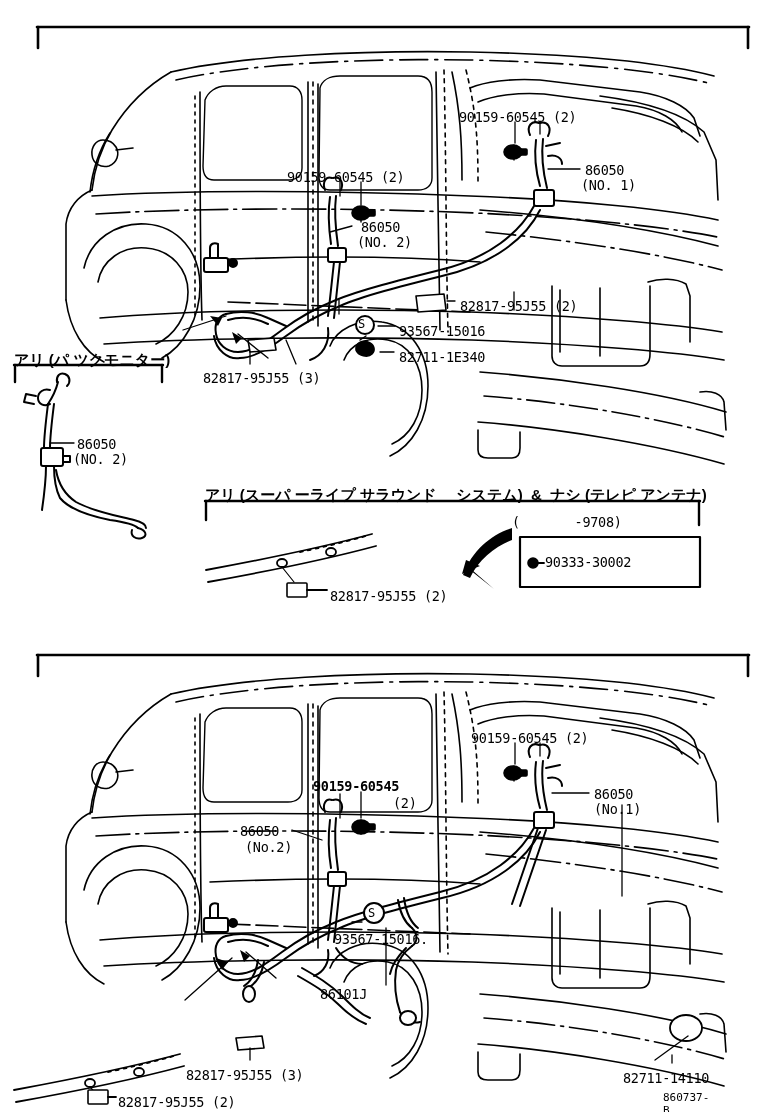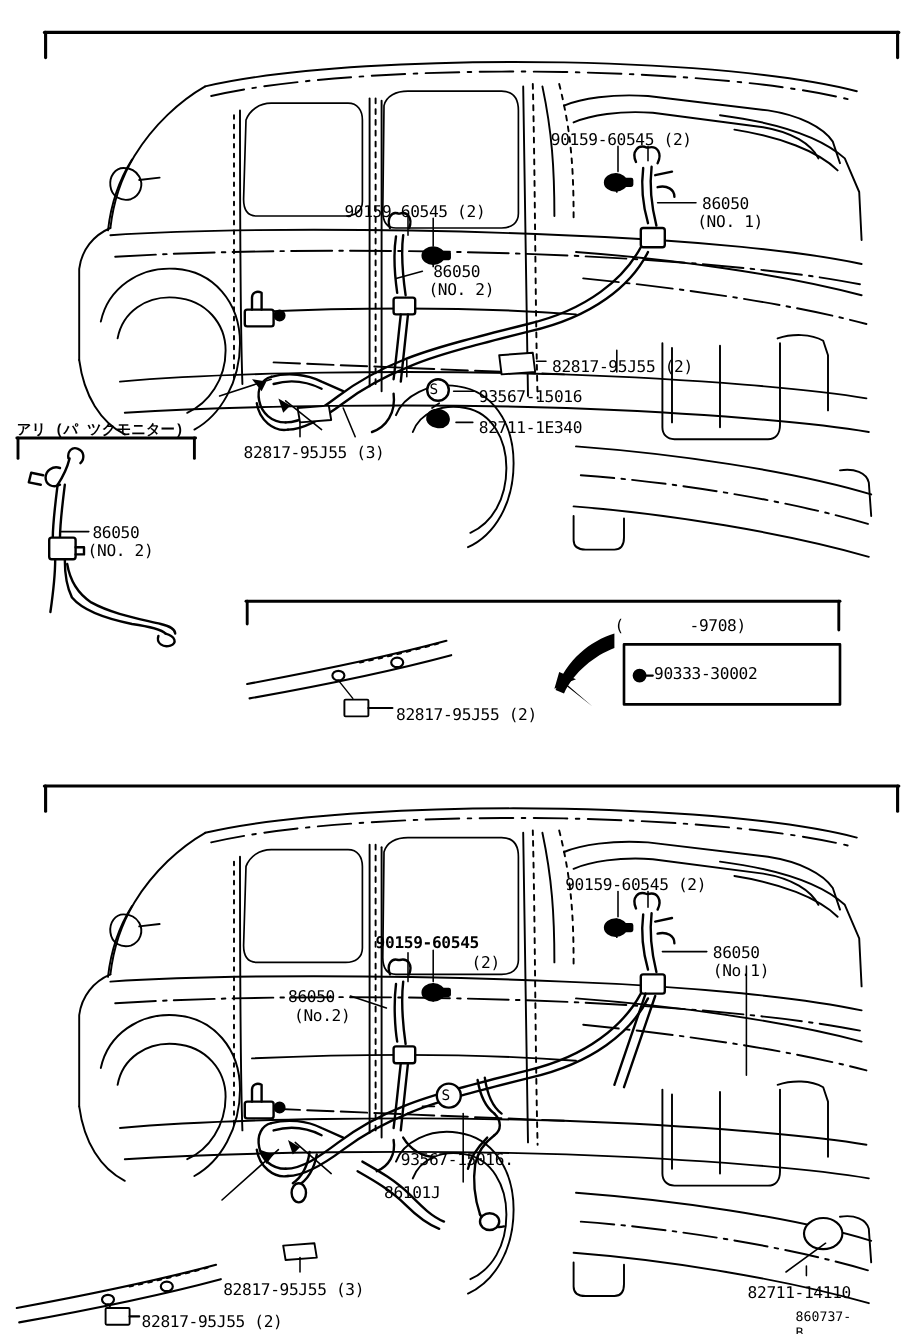--- a/index.html
+++ b/index.html
@@ -2,21 +2,21 @@
 <html><head>
 <meta charset="utf-8">
 <style>
   html,body{margin:0;padding:0;background:#fff;}
   body{width:760px;height:1112px;position:relative;overflow:hidden;
        font-family:"DejaVu Sans Mono","Liberation Mono",monospace;color:#000;}
   #sheet{position:absolute;left:0;top:0;width:604px;height:1112px;}
   svg.layer{position:absolute;left:0;top:0;width:760px;height:1112px;}
   .lbl{position:absolute;white-space:pre;font-family:"DejaVu Sans Mono","Liberation Mono",monospace;
        font-size:13.5px;letter-spacing:-0.3px;line-height:15px;color:#000;}
-  .lbl.jp{font-family:Liberation Mono, monospace;font-weight:bold;font-size:12px;letter-spacing:0px;}
+  .lbl.jp{font-family:Liberation Sans, sans-serif;font-weight:bold;font-size:15px;letter-spacing:0px;}
   .pagecode{position:absolute;font-size:11px;letter-spacing:0px;font-family:"DejaVu Sans Mono","Liberation Mono",monospace;}
 </style>
 </head>
 <body>
 
 <div id="sheet">
 
   <svg class="layer" viewBox="0 0 760 1112">
     <g fill="none" stroke="#000" stroke-width="1.6" stroke-linecap="round" stroke-linejoin="round">
 
@@ -402,32 +402,33 @@
   <div class="lbl" style="left:460px;top:299px;">82817-95J55 (2)</div>
   <div class="lbl" style="left:399px;top:324px;">93567-15016</div>
   <div class="lbl" style="left:399px;top:350px;">82711-1E340</div>
   <div class="lbl" style="left:203px;top:371px;">82817-95J55 (3)</div>
   <div class="lbl" style="left:358px;top:317px;font-size:12px;">S</div>
 
   <div class="lbl jp" style="left:14px;top:352px;">アリ (パ ツクモニター)</div>
   <div class="lbl" style="left:77px;top:437px;">86050</div>
   <div class="lbl" style="left:73px;top:452px;">(NO. 2)</div>
 
+  <div class="lbl jp" style="left:205px;top:487px;">アリ (スーパ ーライプ サラウンド゚ システム)  &amp;  ナシ (テレピ アンテナ)</div>
   <div class="lbl" style="left:512px;top:515px;">(       -9708)</div>
   <div class="lbl" style="left:330px;top:589px;">82817-95J55 (2)</div>
   <div class="lbl" style="left:545px;top:555px;">90333-30002</div>
 
   <div class="lbl" style="left:471px;top:731px;">90159-60545 (2)</div>
   <div class="lbl" style="left:594px;top:787px;">86050</div>
   <div class="lbl" style="left:594px;top:802px;">(No.1)</div>
   <div class="lbl" style="left:313px;top:779px;font-weight:bold;">90159-60545</div>
   <div class="lbl" style="left:393px;top:796px;">(2)</div>
   <div class="lbl" style="left:240px;top:824px;">86050</div>
   <div class="lbl" style="left:245px;top:840px;">(No.2)</div>
-  <div class="lbl" style="left:334px;top:932px;margin-top:28px;">93567-15016.</div>
+  <div class="lbl" style="left:334px;top:932px;">93567-15016.</div>
   <div class="lbl" style="left:320px;top:987px;">86101J</div>
   <div class="lbl" style="left:186px;top:1068px;">82817-95J55 (3)</div>
   <div class="lbl" style="left:118px;top:1095px;">82817-95J55 (2)</div>
   <div class="lbl" style="left:623px;top:1071px;">82711-14110</div>
   <div class="lbl" style="left:368px;top:906px;font-size:12px;">S</div>
 
   <div class="pagecode" style="left:663px;top:1091px;">860737-B</div>
 
 </div>
 

